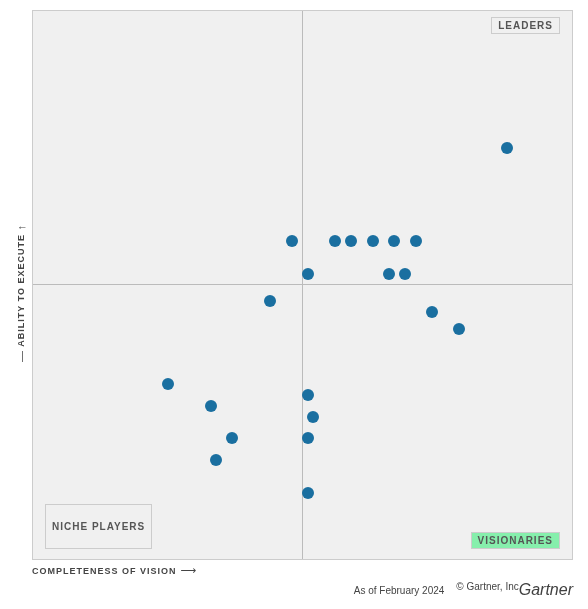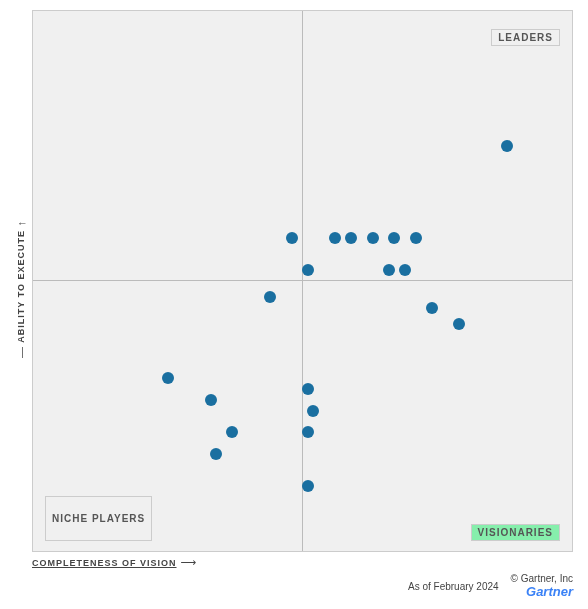--- a/index.html
+++ b/index.html
@@ -95,21 +95,21 @@
       text-transform: uppercase;
     }
     .label-challengers {
       top: 10px;
       left: 12px;
       background: #f0f0f0;
       border: 1px solid #ccc;
       padding: 2px 6px;
     }
     .label-leaders {
-      top: 18px;
+      top: 6px;
       right: 12px;
       background: #f0f0f0;
       border: 1px solid #ccc;
       padding: 2px 6px;
     }
     .label-niche {
       bottom: 10px;
       left: 12px;
       background: #f0f0f0;
       border: 1px solid #ccc;
@@ -141,51 +141,49 @@
       display: flex;
       align-items: center;
       gap: 4px;
     }
     .x-axis-text {
       font-size: 9px;
       font-weight: bold;
       color: #444;
       letter-spacing: 1px;
       text-transform: uppercase;
-      text-decoration: underline;
     }
     .x-axis-arrow {
       font-size: 11px;
       color: #444;
     }
     .footer {
       display: flex;
       justify-content: flex-end;
       align-items: center;
       padding-top: 4px;
       gap: 12px;
     }
     .footer-date {
       font-size: 10px;
       color: #444;
     }
     .footer-gartner-brand {
-      font-size: 13px;
-      font-weight: bold;
-      color: #3b82f6;
+      font-size: 16px;
+      font-weight: normal;
+      color: #404040;
       font-style: italic;
     }
     .footer-copyright {
       font-size: 10px;
       color: #444;
     }
     .footer-right {
       display: flex;
-      flex-direction: column;
-      align-items: flex-end;
+      flex-direction: row;
     }
   </style>
 </head>
 <body>
 
 <div class="container">
   <div class="chart-area">
     <div class="y-axis-label">
       <span class="y-axis-arrow">↑</span>
       <span class="y-axis-text">ABILITY TO EXECUTE</span>

